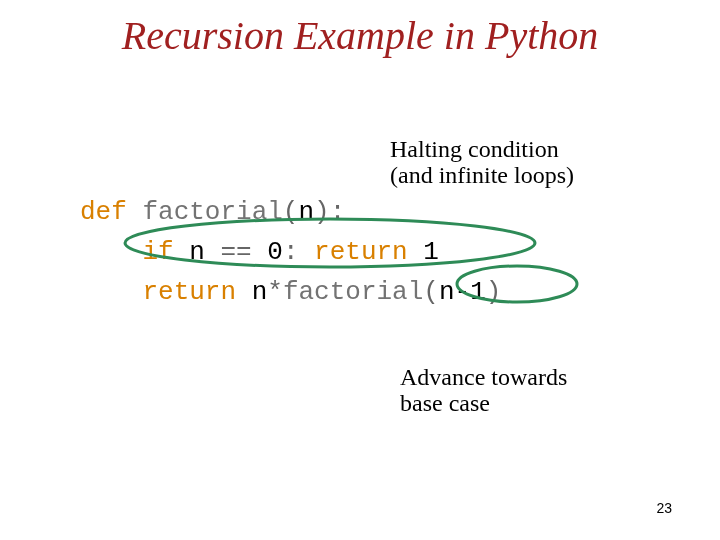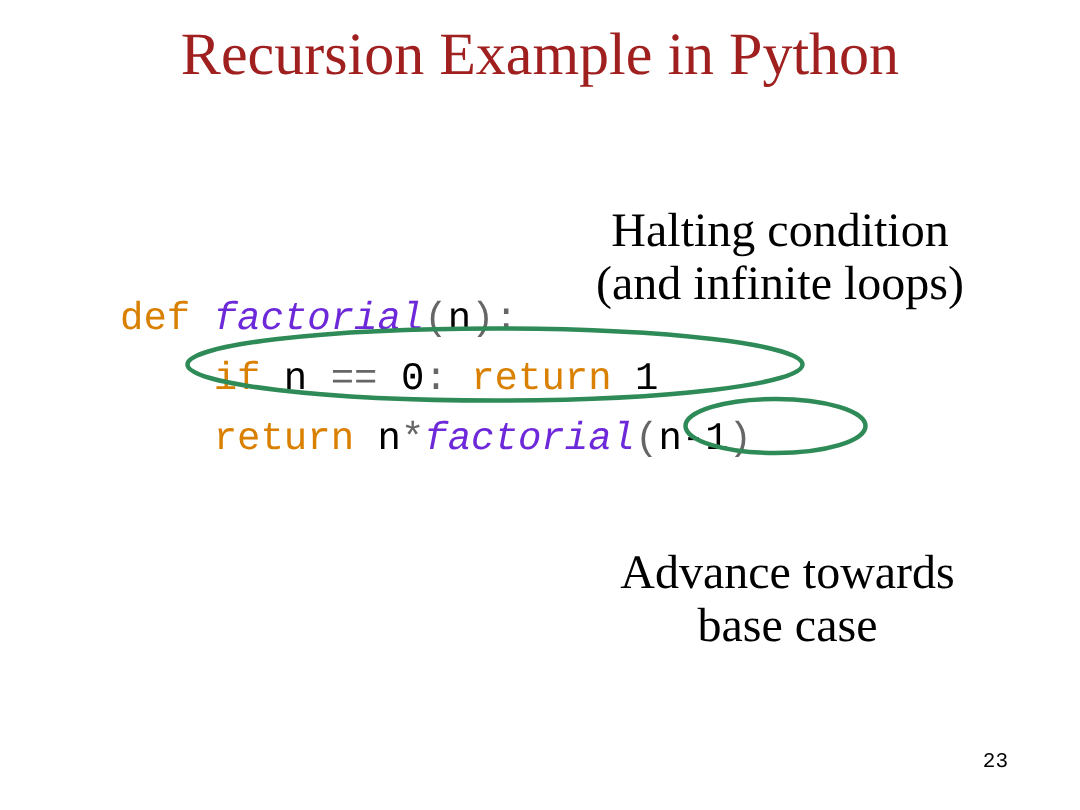--- a/index.html
+++ b/index.html
@@ -14,49 +14,49 @@
   }
   .title {
     position: absolute;
     top: 12px;
     left: 0;
     width: 720px;
     text-align: center;
     font-size: 40px;
     color: #a02020;
     font-weight: normal;
+    font-style: italic;
   }
   .annotation {
     position: absolute;
-    font-size: 32px;
+    font-size: 24px;
     color: #000;
-    text-align: center;
     line-height: 1.1;
   }
   .anno-top { top: 136px; left: 390px; width: 260px; }
   .anno-bottom { top: 364px; left: 400px; width: 250px; }
   .code {
     position: absolute;
     top: 192px;
     left: 80px;
     font-family: Consolas, "Courier New", monospace;
     font-size: 26px;
     line-height: 40px;
     white-space: pre;
     color: #000;
     filter: blur(0.3px);
   }
   .kw { color: #d98000; font-weight: normal; }
-  .fn { color: #6d28d9; font-style: italic; }
+  .fn { color: #737373; }
   .op { color: #666; }
   .pagenum {
     position: absolute;
     bottom: 24px;
     right: 48px;
-    font-family: Liberation Mono, monospace;
+    font-family: Liberation Sans, sans-serif;
     font-size: 14px;
     color: #000;
   }
   svg.ellipse {
     position: absolute;
     pointer-events: none;
   }
 </style>
 </head>
 <body>

